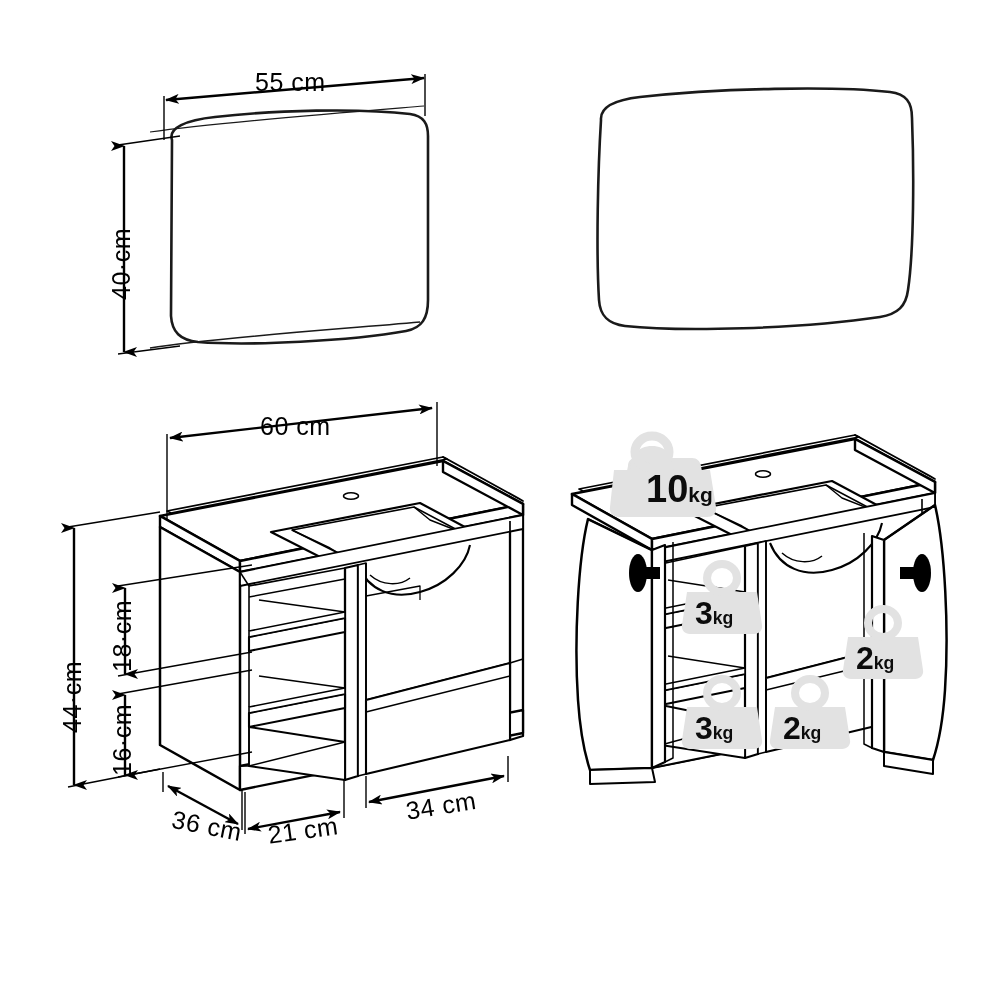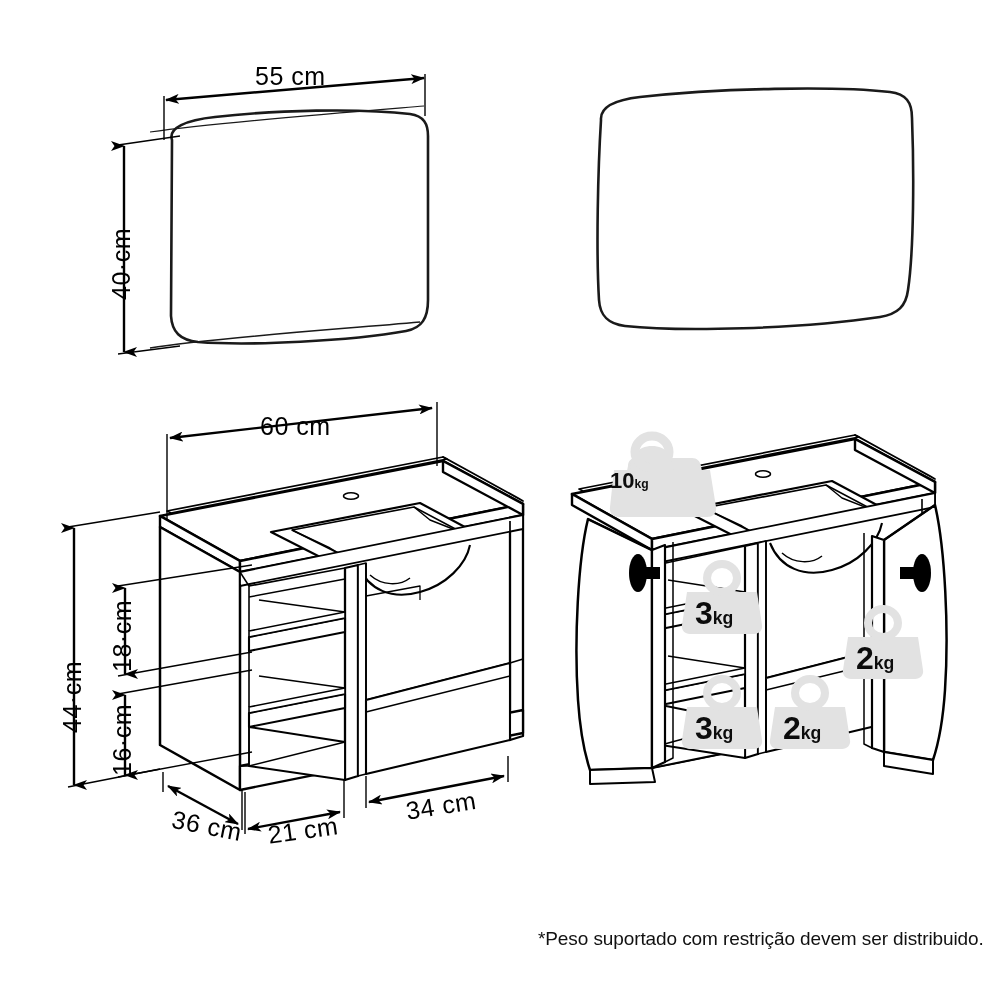--- a/index.html
+++ b/index.html
@@ -312,53 +312,52 @@
         <ellipse cx="810" cy="693" rx="15" ry="14" fill="none" stroke="#e2e2e2" stroke-width="8"></ellipse>
       </g>
 
       <g>
         <path d="M848,637 L918,637 L923,670 C924,675 920,679 915,679 L851,679 C846,679 842,675 843,670 Z" fill="#e2e2e2" stroke="none"></path>
         <ellipse cx="883" cy="623" rx="15" ry="14" fill="none" stroke="#e2e2e2" stroke-width="8"></ellipse>
       </g>
     </g>
   </svg>
 
-  <div class="dim-label" style="left:255px; top:62px;">55 cm</div>
+  <div class="dim-label" style="left:255px; top:68px;">55 cm</div>
 
   <div class="dim-label vertical" style="left:107px; top:300px; transform:rotate(-90deg);">40·cm</div>
 
   <div class="dim-label" style="left:260px; top:392px;margin-top:20px;">60 cm</div>
 
   <div class="dim-label vertical" style="left:58px; top:733px; transform:rotate(-90deg);">44·cm</div>
 
   <div class="dim-label vertical" style="left:108px; top:672px; transform:rotate(-90deg);">18·cm</div>
 
   <div class="dim-label vertical" style="left:108px; top:776px; transform:rotate(-90deg);">16·cm</div>
 
   <div class="dim-label" style="left:175px; top:805px; transform:rotate(11deg); transform-origin:0 0;">36 cm</div>
 
   <div class="dim-label" style="left:266px; top:821px; transform:rotate(-8deg); transform-origin:0 0;">21 cm</div>
 
   <div class="dim-label" style="left:404px; top:797px; transform:rotate(-9deg); transform-origin:0 0;">34 cm</div>
 
-  <div class="weight-label" style="left:610px; top:470px; font-size:22px;">
+  <div class="weight-label" style="left:646px; top:470px; font-size:38px;">
     <span class="num">10</span><span class="unit">kg</span>
   </div>
 
   <div class="weight-label" style="left:695px; top:597px; font-size:32px;">
     <span class="num">3</span><span class="unit">kg</span>
   </div>
 
   <div class="weight-label" style="left:695px; top:712px; font-size:32px;">
     <span class="num">3</span><span class="unit">kg</span>
   </div>
 
   <div class="weight-label" style="left:783px; top:712px; font-size:32px;">
     <span class="num">2</span><span class="unit">kg</span>
   </div>
 
   <div class="weight-label" style="left:856px; top:642px; font-size:32px;">
     <span class="num">2</span><span class="unit">kg</span>
   </div>
 
-  <div class="footnote">*Peso suportado com restrição devem ser distribuido.</div>
 
 </div>
 
 </body></html>

